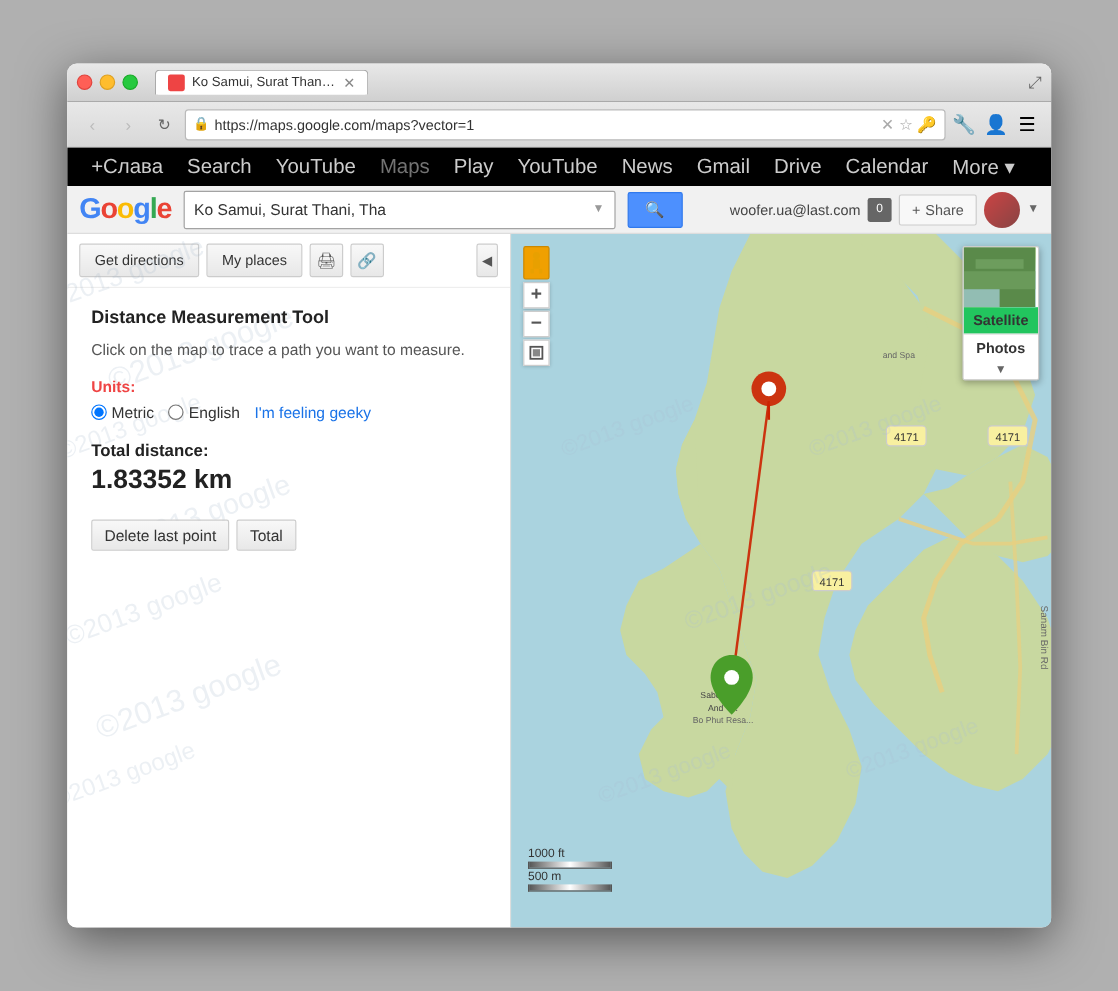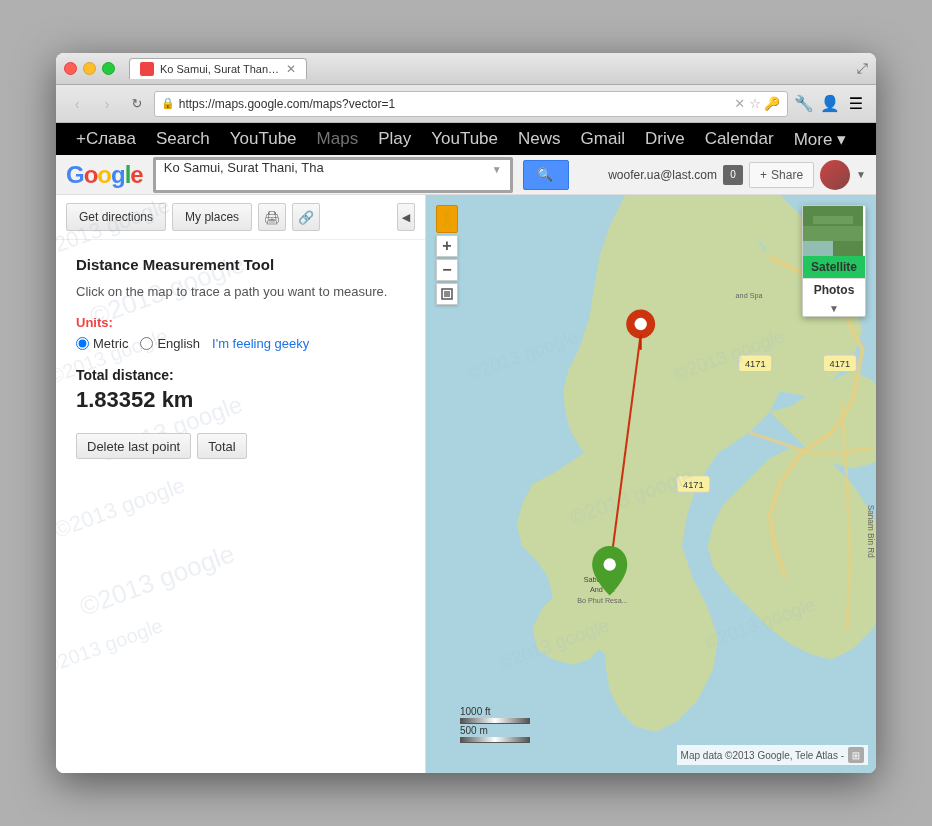--- a/index.html
+++ b/index.html
@@ -155,25 +155,25 @@
       letter-spacing: -1px;
     }
     .g-blue { color: #4285f4; }
     .g-red { color: #ea4335; }
     .g-yellow { color: #fbbc05; }
     .g-green { color: #34a853; }
     .search-input-wrap {
       flex: 1;
       max-width: 360px;
       height: 30px;
-      border: 3px solid #a3a3a3;
-      border-radius: 2px;
-      background: #fff;
-      display: flex;
-      align-items: flex-end;
+      border: 1px solid #a3a3a3;
+      border-radius: 2px;
+      background: #fff;
+      display: flex;
+      align-items: center;
       padding: 15px 8px;
       gap: 4px;
     }
     .search-input-text { font-size: 13px; color: #333; flex: 1; white-space: nowrap; overflow: hidden; text-overflow: ellipsis; }
     .search-dropdown { color: #999; font-size: 10px; cursor: pointer; }
     .search-btn {
       height: 30px;
       padding: 0 14px;
       background: #4d90fe;
       border: 1px solid #3079ed;
@@ -419,21 +419,21 @@
       font-size: 10px;
       color: #666;
       padding: 2px;
       cursor: pointer;
     }
 
     
     .scale-bar {
       position: absolute;
       bottom: 30px;
-      left: 34px;
+      left: 14px;
     }
     .scale-line {
       display: flex;
       flex-direction: column;
       gap: 1px;
     }
     .scale-row {
       display: flex;
       align-items: center;
       gap: 2px;
@@ -689,20 +689,16 @@
             <span>1000 ft</span>
           </div>
           <div style="width:70px;height:6px;border:1px solid #555;border-top:none;background:linear-gradient(to right,#555 0%,#fff 50%,#555 100%);"></div>
           <div class="scale-row">
             <span>500 m</span>
           </div>
           <div style="width:70px;height:6px;border:1px solid #555;border-top:none;background:linear-gradient(to right,#555 0%,#fff 50%,#555 100%);"></div>
         </div>
       </div>
 
-      <div class="map-attribution">
-        <span>Map data ©2013 Google, Tele Atlas -</span>
-        <div class="map-attr-expand">⊞</div>
-      </div>
     </div>
 
   </div>
 </div>
 
 </body></html>

